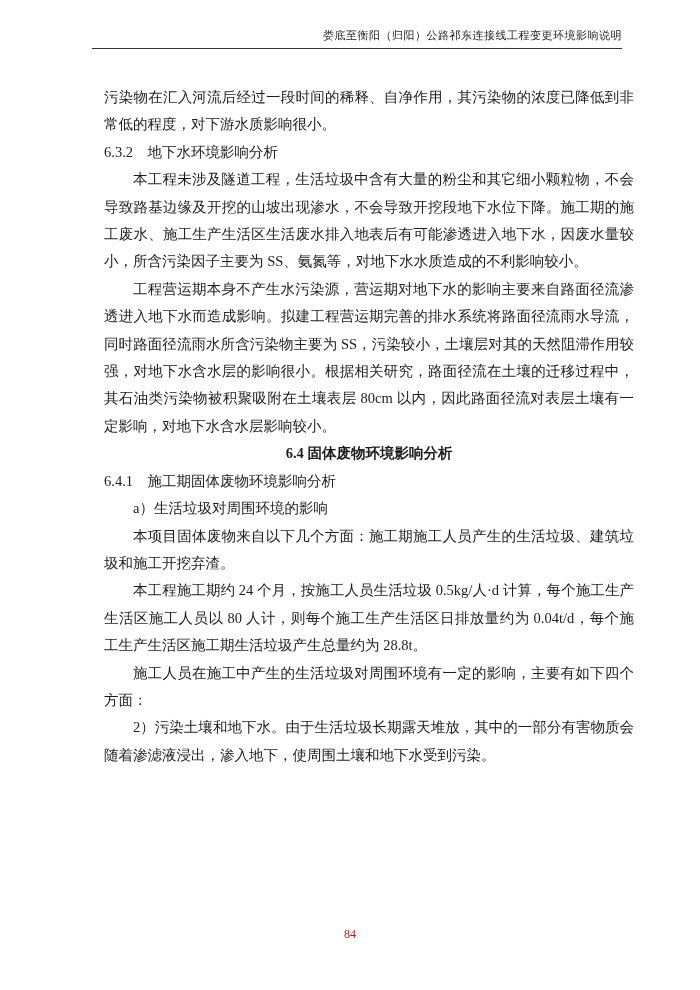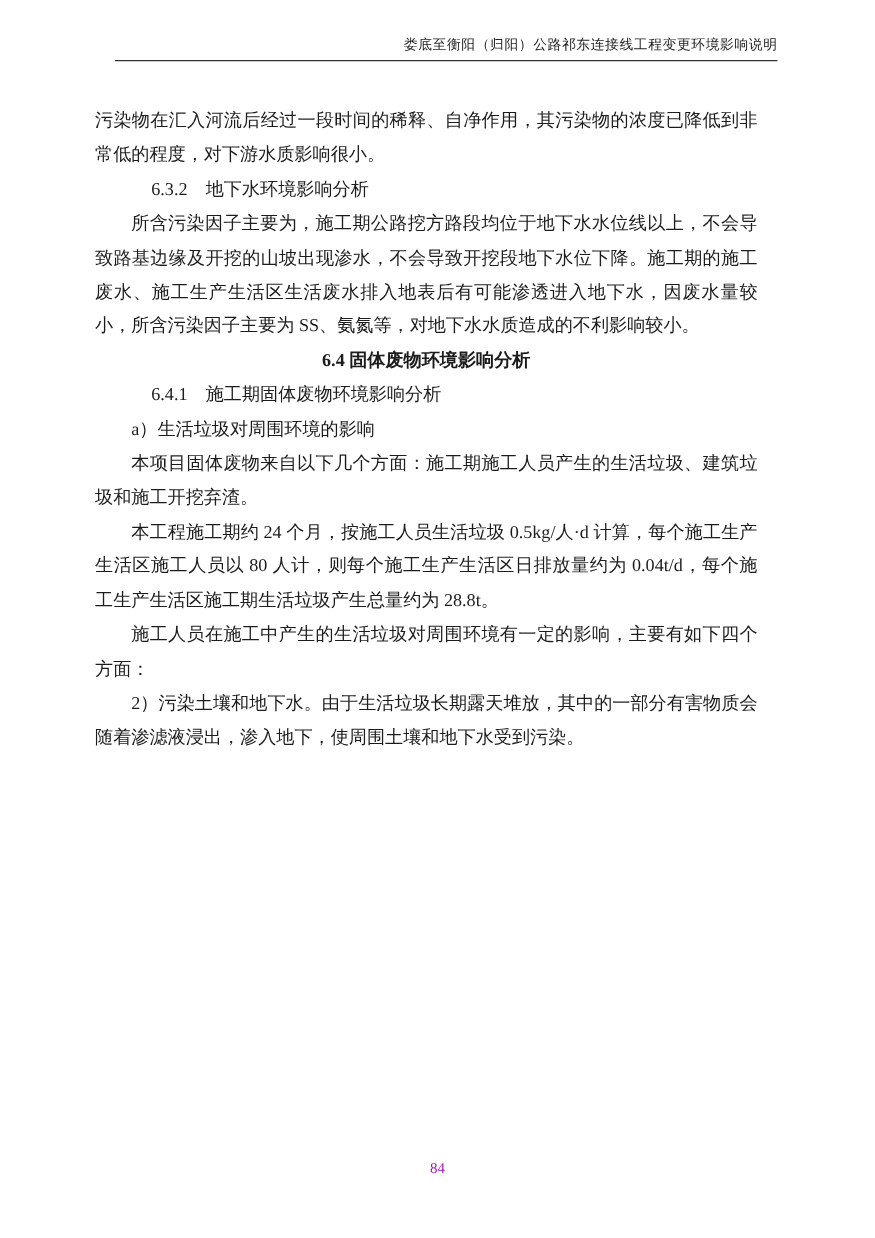--- a/index.html
+++ b/index.html
@@ -23,66 +23,66 @@
     text-align: right;
     font-size: 11px;
     letter-spacing: 0.5px;
     color: #222;
     padding-bottom: 5px;
     border-bottom: 1.2px solid #333;
   }
   .doc-body {
     position: absolute;
     top: 84px;
-    left: 76px;
+    left: 104px;
     width: 530px;
     font-size: 14.5px;
     line-height: 27.4px;
     text-align: justify;
   }
   .doc-body p, .doc-body h2, .doc-body h3 {
     margin: 0;
     padding: 0;
     font-size: 14.5px;
     line-height: 27.4px;
   }
   .doc-body h3 {
     font-weight: normal;
     text-align: left;
-    margin-left: 45px;
   }
   .doc-body h2 {
     font-weight: bold;
     text-align: center;
   }
   .para-indent {
     text-indent: 2em;
   }
   .para-noindent {
     text-indent: 0;
   }
   .page-footer {
     position: absolute;
     bottom: 48px;
     left: 0;
     width: 700px;
     text-align: center;
     font-size: 12px;
-    color: #a21caf;
+    color: #b91c1c;
   }
 </style>
 </head>
 <body>
 
 <div class="page-header">娄底至衡阳（归阳）公路祁东连接线工程变更环境影响说明</div>
 
 <div class="doc-body">
   <p class="para-noindent">污染物在汇入河流后经过一段时间的稀释、自净作用，其污染物的浓度已降低到非常低的程度，对下游水质影响很小。</p>
   <h3>6.3.2　地下水环境影响分析</h3>
-  <p class="para-indent">所含污染因子主要为，施工期公路挖方路段均位于地下水水位线以上，不会导致路基边缘及开挖的山坡出现渗水，不会导致开挖段地下水位下降。施工期的施工废水、施工生产生活区生活废水排入地表后有可能渗透进入地下水，因废水量较小，所含污染因子主要为 SS、氨氮等，对地下水水质造成的不利影响较小。</p>
+  <p class="para-indent">本工程未涉及隧道工程，生活垃圾中含有大量的粉尘和其它细小颗粒物，不会导致路基边缘及开挖的山坡出现渗水，不会导致开挖段地下水位下降。施工期的施工废水、施工生产生活区生活废水排入地表后有可能渗透进入地下水，因废水量较小，所含污染因子主要为 SS、氨氮等，对地下水水质造成的不利影响较小。</p>
+  <p class="para-indent">工程营运期本身不产生水污染源，营运期对地下水的影响主要来自路面径流渗透进入地下水而造成影响。拟建工程营运期完善的排水系统将路面径流雨水导流，同时路面径流雨水所含污染物主要为 SS，污染较小，土壤层对其的天然阻滞作用较强，对地下水含水层的影响很小。根据相关研究，路面径流在土壤的迁移过程中，其石油类污染物被积聚吸附在土壤表层 80cm 以内，因此路面径流对表层土壤有一定影响，对地下水含水层影响较小。</p>
   <h2>6.4 固体废物环境影响分析</h2>
   <h3>6.4.1　施工期固体废物环境影响分析</h3>
   <p class="para-indent">a）生活垃圾对周围环境的影响</p>
   <p class="para-indent">本项目固体废物来自以下几个方面：施工期施工人员产生的生活垃圾、建筑垃圾和施工开挖弃渣。</p>
   <p class="para-indent">本工程施工期约 24 个月，按施工人员生活垃圾 0.5kg/人·d 计算，每个施工生产生活区施工人员以 80 人计，则每个施工生产生活区日排放量约为 0.04t/d，每个施工生产生活区施工期生活垃圾产生总量约为 28.8t。</p>
   <p class="para-indent">施工人员在施工中产生的生活垃圾对周围环境有一定的影响，主要有如下四个方面：</p>
   <p class="para-indent">2）污染土壤和地下水。由于生活垃圾长期露天堆放，其中的一部分有害物质会随着渗滤液浸出，渗入地下，使周围土壤和地下水受到污染。</p>
 </div>
 
 <div class="page-footer">84</div>

